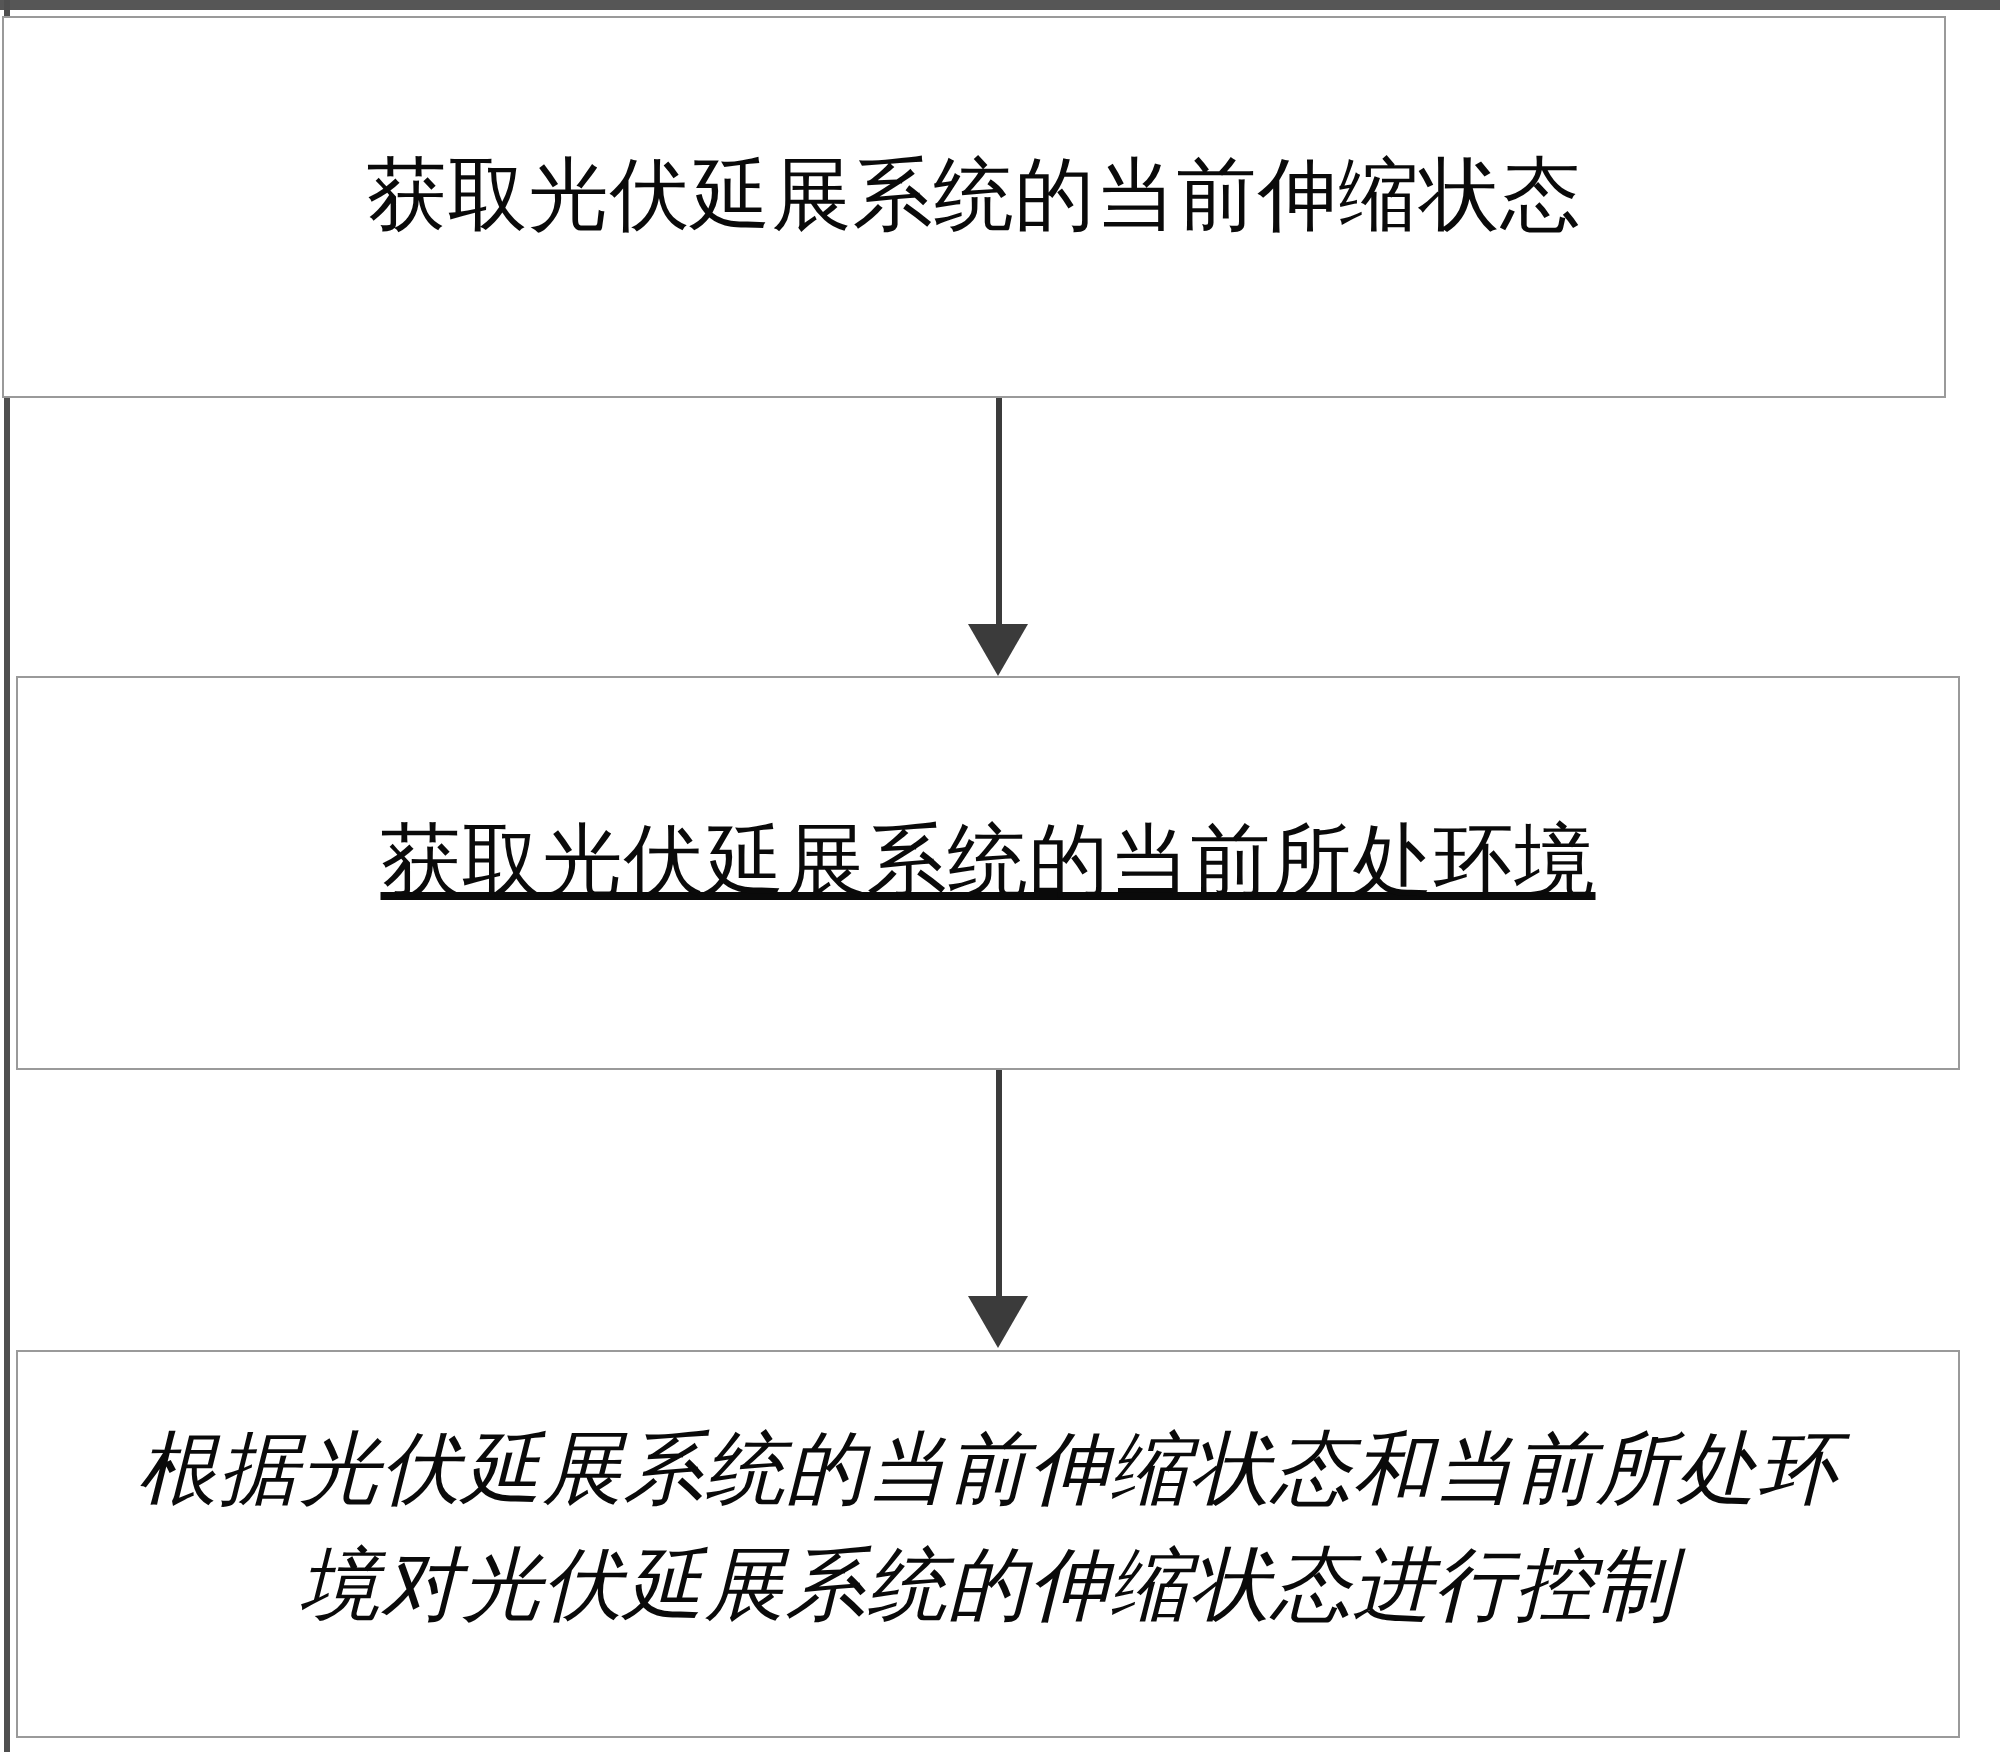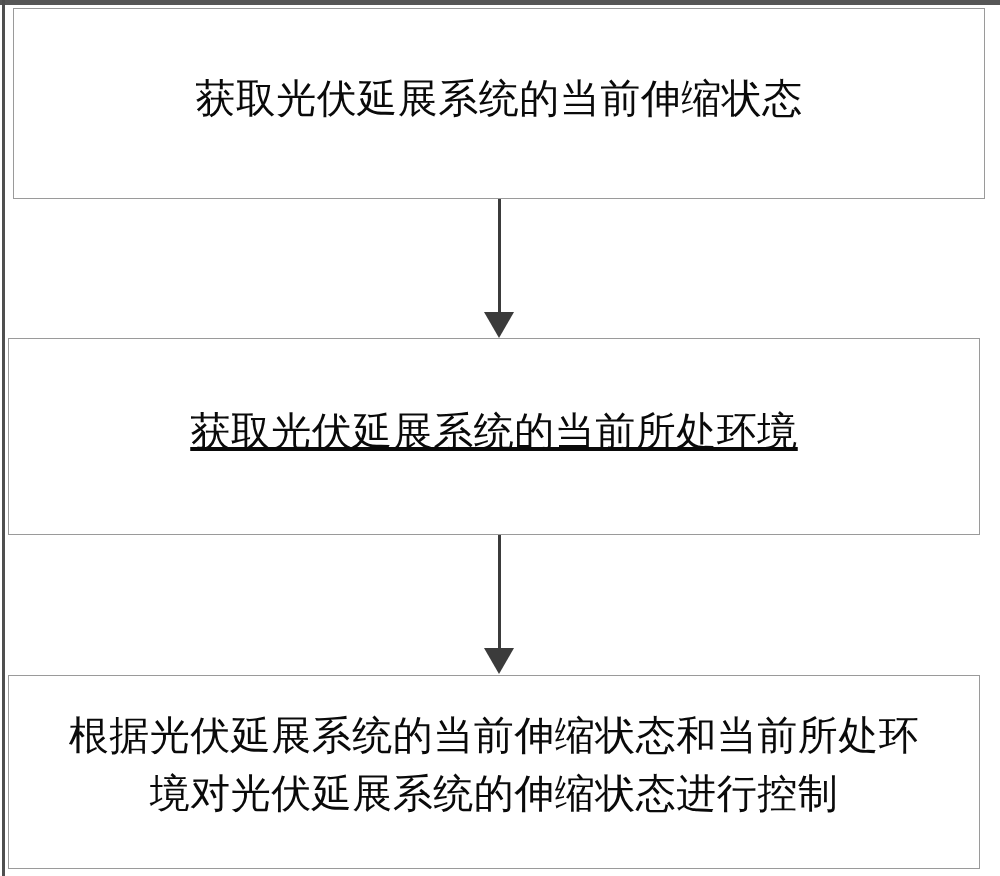--- a/index.html
+++ b/index.html
@@ -55,23 +55,23 @@
     width: 100%;
     text-align: center;
     color: #0a0a0a;
     font-size: 40px;
     line-height: 58px;
     letter-spacing: 0.5px;
     font-weight: 400;
     white-space: pre-line;
   }
 
-  #box-1 { left: 13px;  top: 8px;   width: 972px; height: 191px; }
+  #box-1 { left: 1px;  top: 8px;   width: 972px; height: 191px; }
   #box-2 { left: 8px;  top: 338px; width: 972px; height: 197px; }
-  #box-3 { left: 8px;  top: 675px; width: 972px; height: 194px; }
+  #box-3 { left: 8px;  top: 675px; width: 972px; height: 194px; font-style: italic; }
 
   
   #box-1 .box-text { transform: translateY(-6px); }
   #box-2 .box-text { transform: translateY(-6px); text-decoration: underline; }
   #box-3 .box-text { transform: translateY(-8px); }
 
   
   .connector {
     position: absolute;
     width: 40px;

